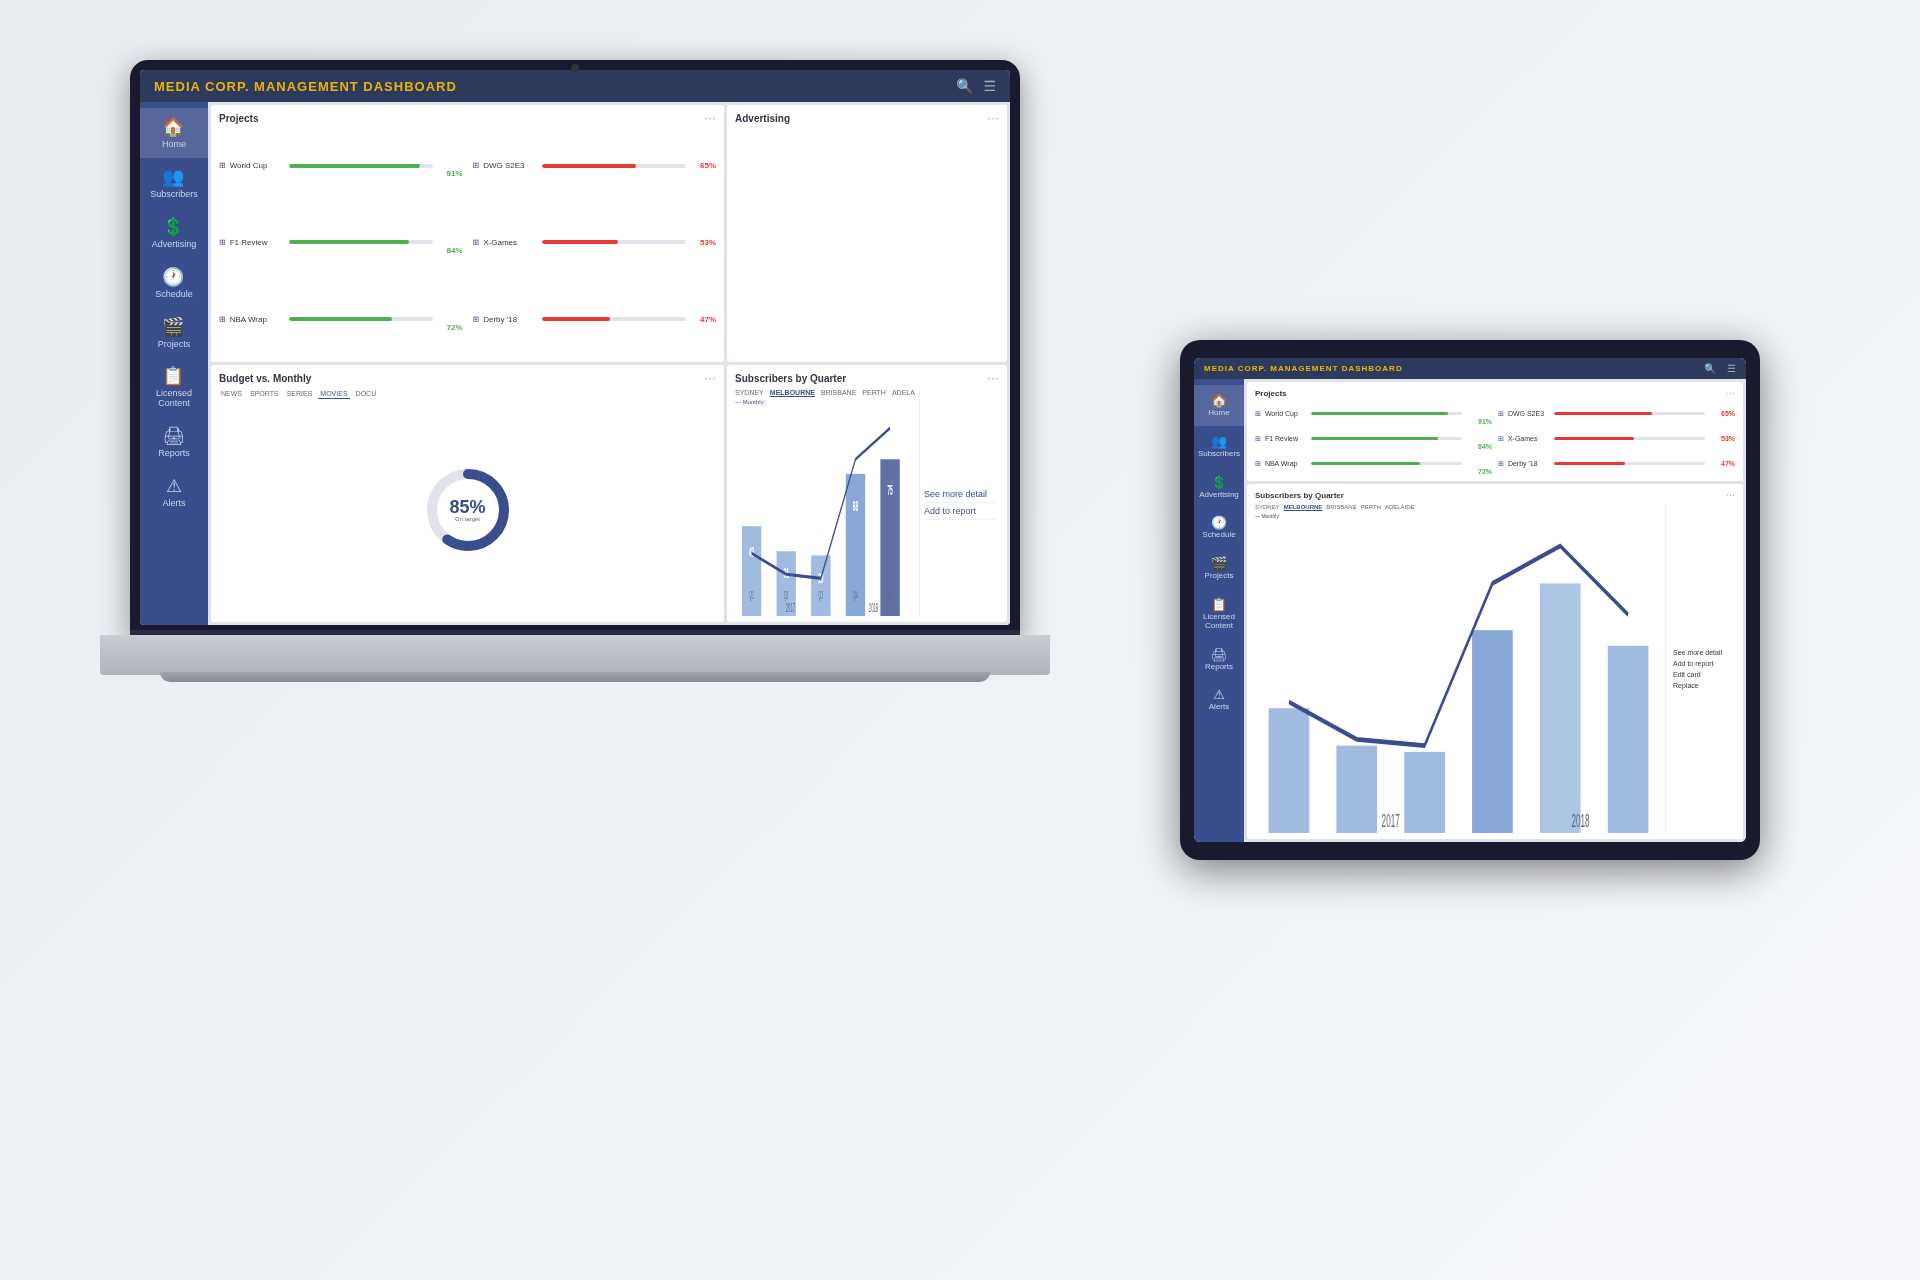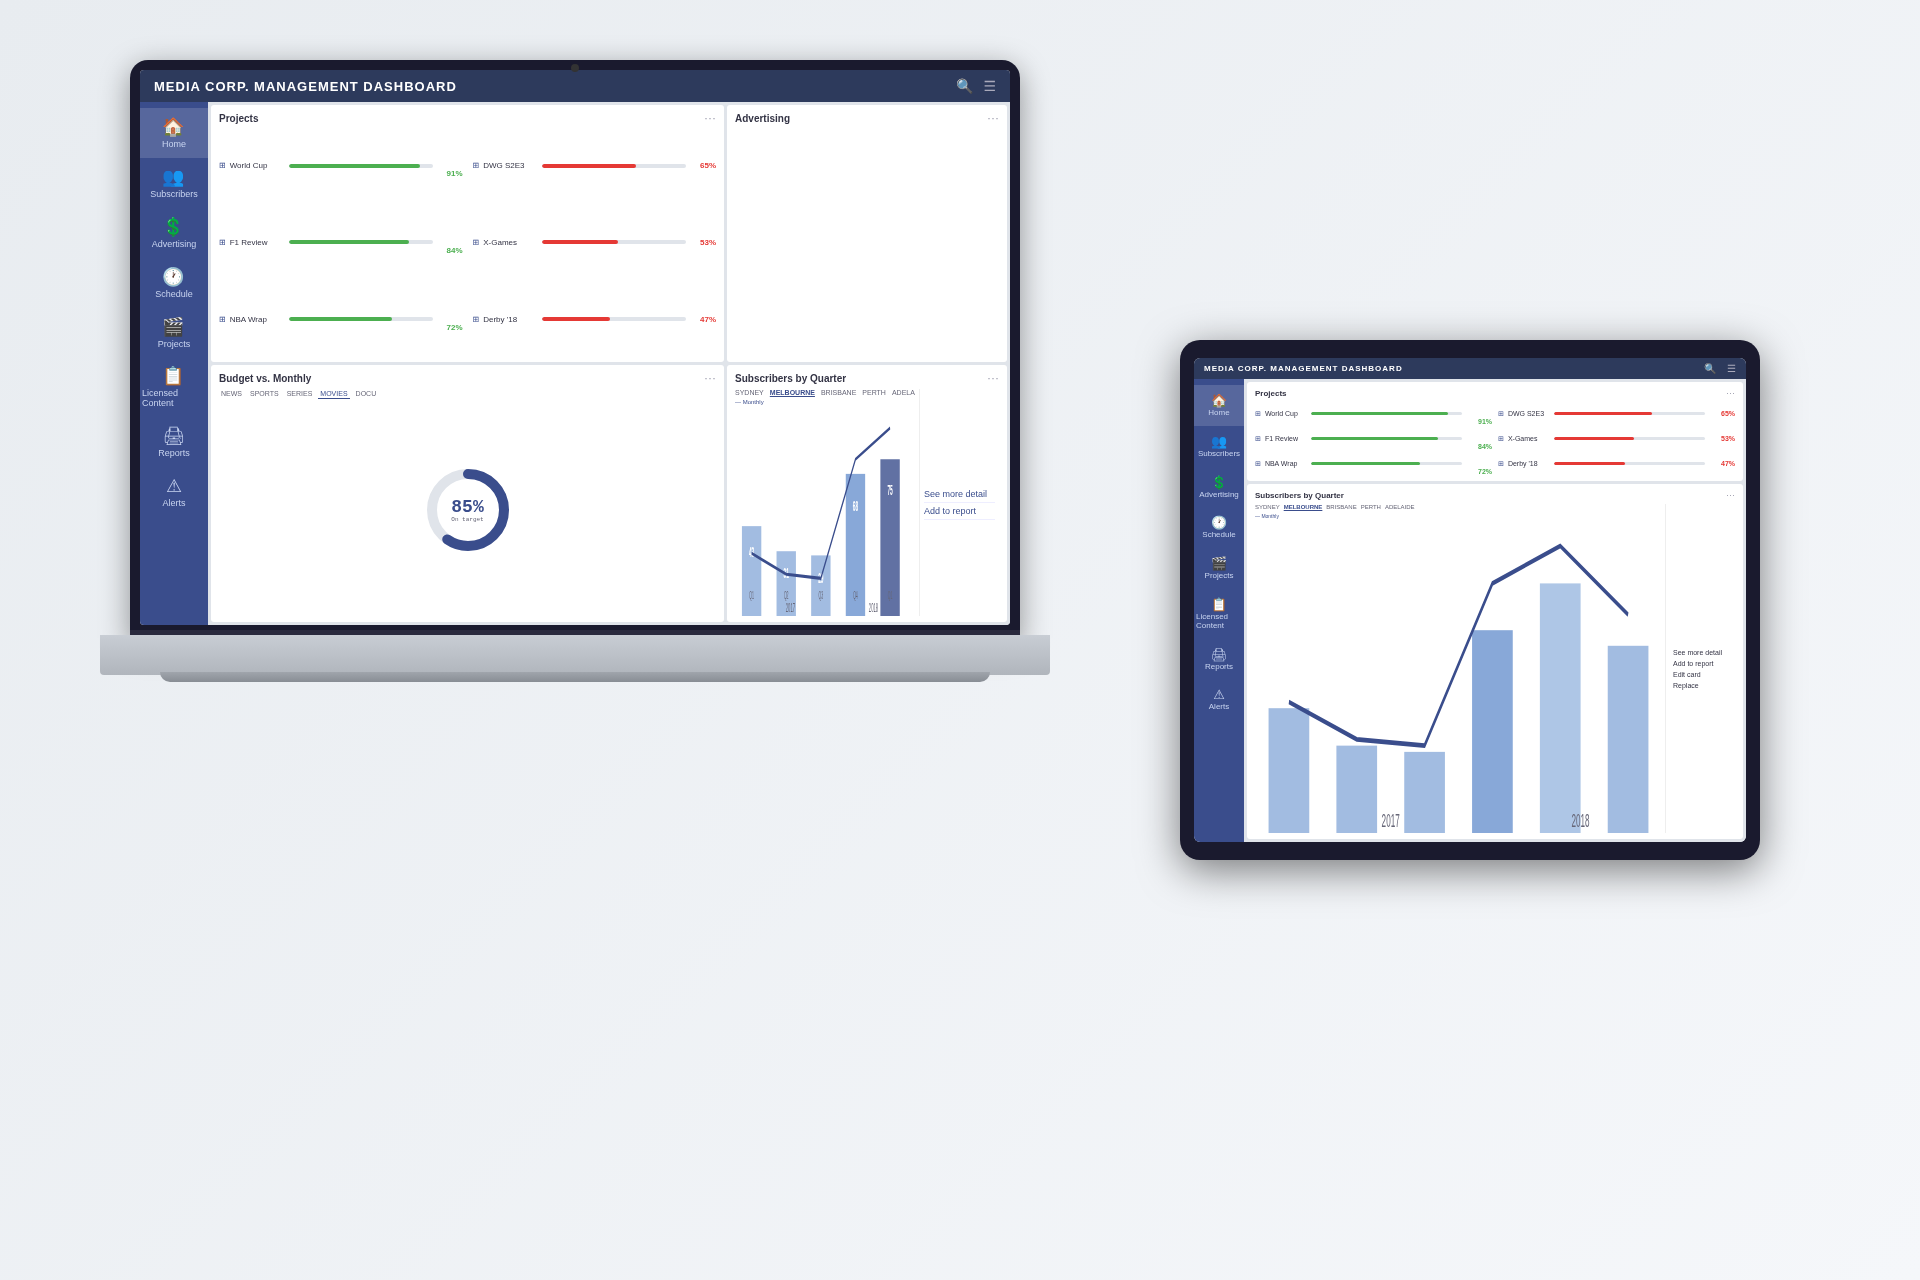--- a/index.html
+++ b/index.html
@@ -125,21 +125,21 @@
       display: flex;
       align-items: center;
       justify-content: space-between;
       flex-shrink: 0;
     }
 
     .dash-header-title {
       font-size: 13px;
       font-weight: 700;
       letter-spacing: 1px;
-      color: #ffffff;
+      color: #eab308;
     }
 
     .dash-header-icons {
       display: flex;
       gap: 10px;
       align-items: center;
     }
 
     .dash-header-icon {
       color: #aab;
@@ -186,21 +186,21 @@
       margin-bottom: 2px;
     }
 
     .sidebar-item-icon-sm {
       font-size: 13px;
       margin-bottom: 1px;
     }
 
     .sidebar-item-label {
       font-size: 8px;
-      text-align: left;
+      text-align: center;
       line-height: 1.1;
       color: #c8d4f0;
     }
 
     .sidebar-item-label-lg {
       font-size: 9px;
     }
 
     .card {
       background: #fff;
@@ -361,21 +361,20 @@
       display: flex;
       align-items: center;
       justify-content: center;
       flex: 1;
     }
 
     .donut-wrap {
       position: relative;
       width: 90px;
       height: 90px;
-      font-family: Liberation Mono, monospace;
     }
 
     .donut-center-text {
       position: absolute;
       top: 50%; left: 50%;
       transform: translate(-50%, -50%);
       text-align: center;
     }
 
     .donut-pct {

